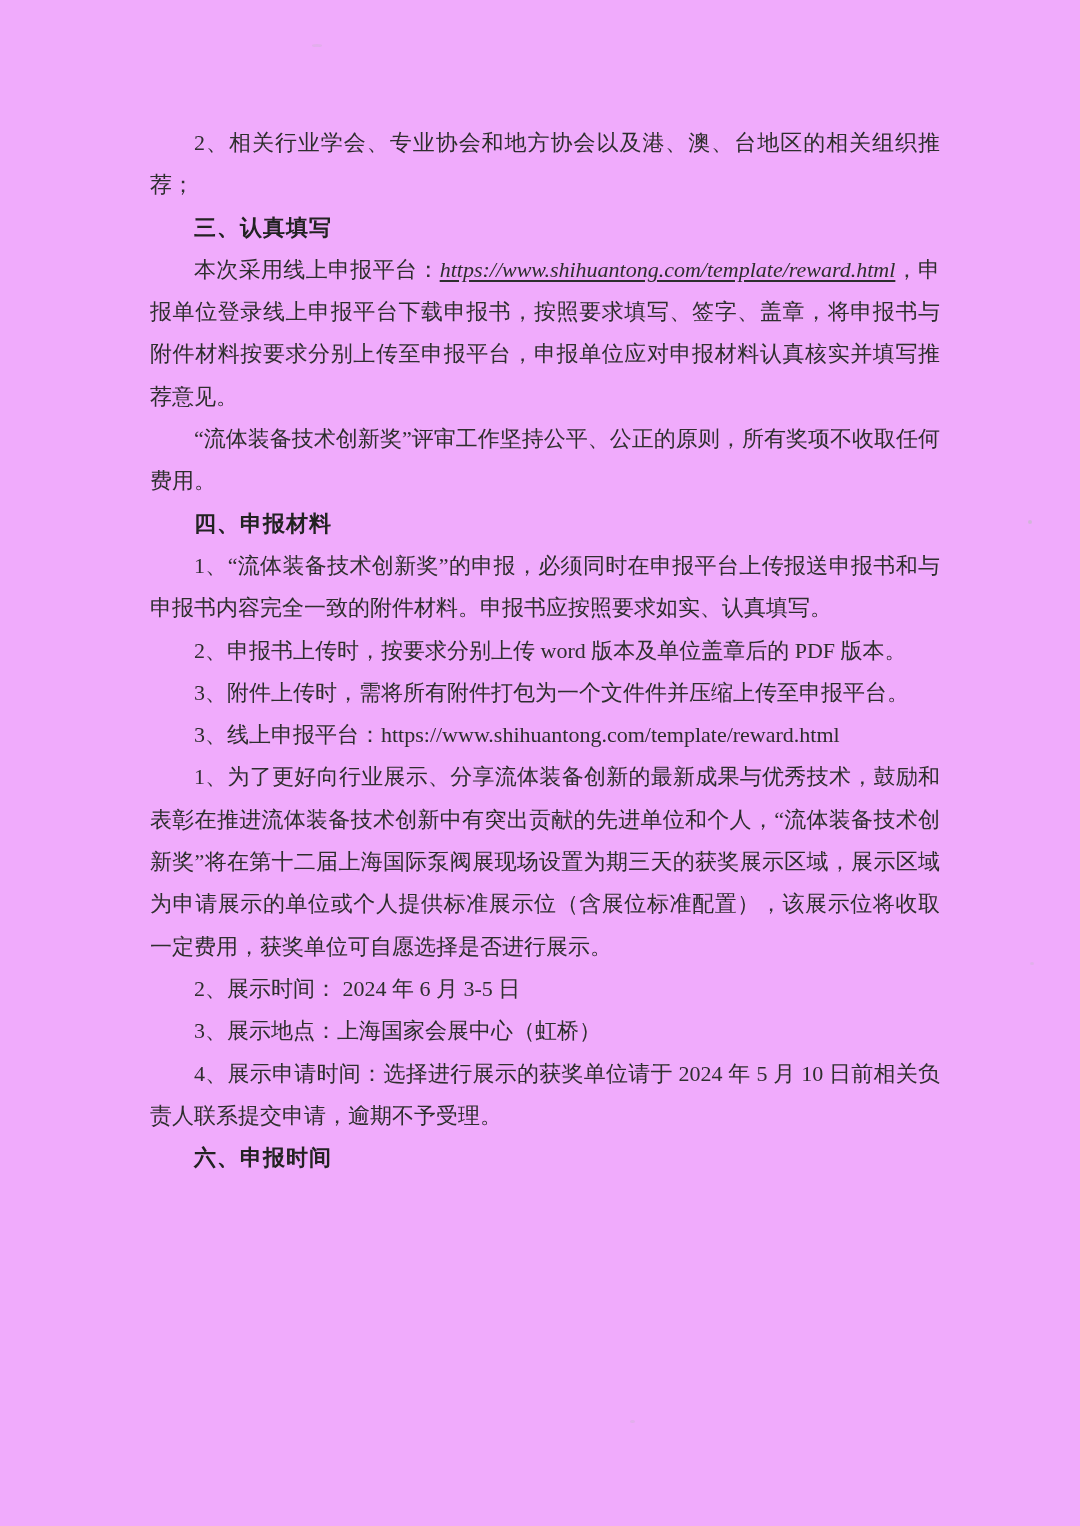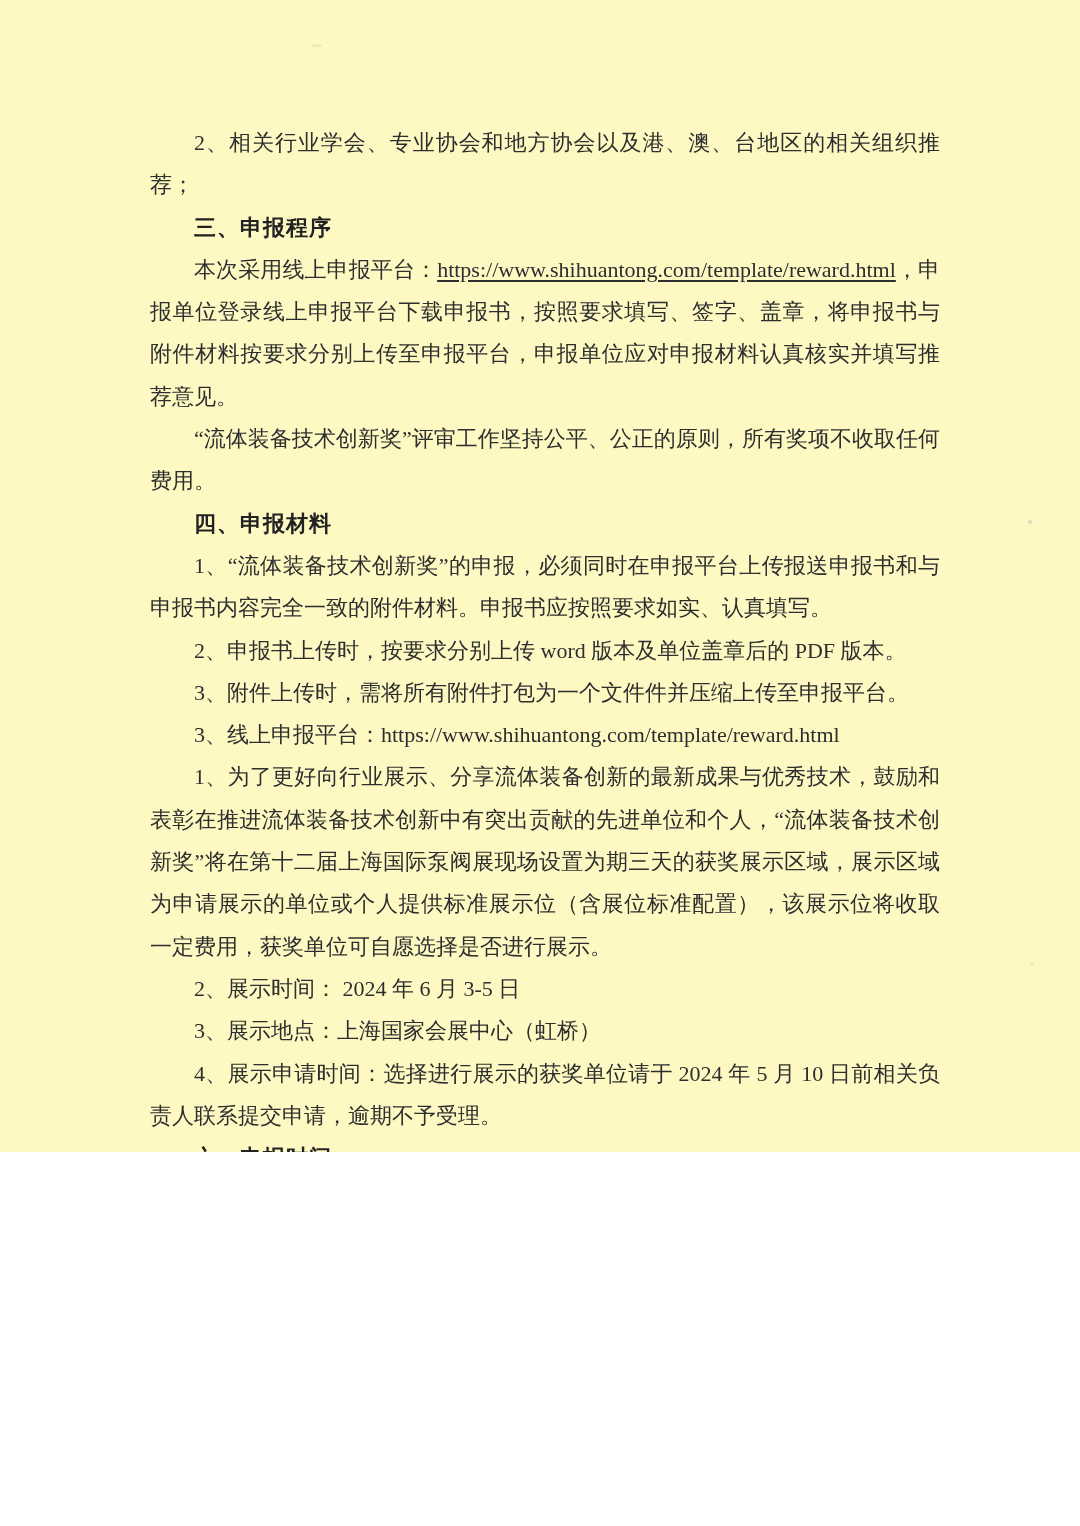--- a/index.html
+++ b/index.html
@@ -3,22 +3,22 @@
 <meta charset="utf-8">
 <style>
   html, body {
     margin: 0;
     padding: 0;
     background: #ffffff;
   }
   .page {
     position: relative;
     width: 1080px;
-    height: 1152px;
-    background: #fef9c3;
+    height: 1526px;
+    background: #f0abfc;
     overflow: hidden;
   }
   .content {
     position: absolute;
     left: 150px;
     top: 122px;
     width: 790px;
     font-family: "Liberation Serif", "DejaVu Serif", serif;
     font-size: 22px;
     line-height: 42.3px;
@@ -31,40 +31,41 @@
   }
   .para.heading {
     font-family: "Liberation Sans", "DejaVu Sans", sans-serif;
     font-weight: bold;
     color: #222222;
     letter-spacing: 1px;
   }
   .underline {
     text-decoration: underline;
     text-underline-offset: 3px;
+    font-style: italic;
   }
   
   .speck {
     position: absolute;
     border-radius: 50%;
     background: #b9bdbd;
     opacity: 0.55;
   }
   .speck.s1 { left: 1028px; top: 520px; width: 4px; height: 4px; }
   .speck.s2 { left: 312px;  top: 44px;  width: 10px; height: 3px; opacity: 0.25; }
   .speck.s3 { left: 1030px; top: 962px; width: 4px; height: 3px; opacity: 0.3; }
   .speck.s4 { left: 630px;  top: 1420px; width: 5px; height: 3px; opacity: 0.25; }
 </style>
 </head>
 <body>
 
 <div class="page">
   <div class="content">
       <p class="para"><span>2、相关行业学会、专业协会和地方协会以及港、澳、台地区的相关组织推荐；</span></p>
-      <p class="para heading"><span>三、申报程序</span></p>
+      <p class="para heading"><span>三、认真填写</span></p>
       <p class="para"><span>本次采用线上申报平台：</span><span class="underline">https://www.shihuantong.com/template/reward.html</span><span>，申报单位登录线上申报平台下载申报书，按照要求填写、签字、盖章，将申报书与附件材料按要求分别上传至申报平台，申报单位应对申报材料认真核实并填写推荐意见。</span></p>
       <p class="para"><span>“流体装备技术创新奖”评审工作坚持公平、公正的原则，所有奖项不收取任何费用。</span></p>
       <p class="para heading"><span>四、申报材料</span></p>
       <p class="para"><span>1、“流体装备技术创新奖”的申报，必须同时在申报平台上传报送申报书和与申报书内容完全一致的附件材料。申报书应按照要求如实、认真填写。</span></p>
       <p class="para"><span>2、申报书上传时，按要求分别上传 word 版本及单位盖章后的 PDF 版本。</span></p>
       <p class="para"><span>3、附件上传时，需将所有附件打包为一个文件件并压缩上传至申报平台。</span></p>
       <p class="para"><span>3、线上申报平台：https://www.shihuantong.com/template/reward.html</span></p>
       <p class="para"><span>1、为了更好向行业展示、分享流体装备创新的最新成果与优秀技术，鼓励和表彰在推进流体装备技术创新中有突出贡献的先进单位和个人，“流体装备技术创新奖”将在第十二届上海国际泵阀展现场设置为期三天的获奖展示区域，展示区域为申请展示的单位或个人提供标准展示位（含展位标准配置），该展示位将收取一定费用，获奖单位可自愿选择是否进行展示。</span></p>
       <p class="para"><span>2、展示时间： 2024 年 6 月 3-5 日</span></p>
       <p class="para"><span>3、展示地点：上海国家会展中心（虹桥）</span></p>

